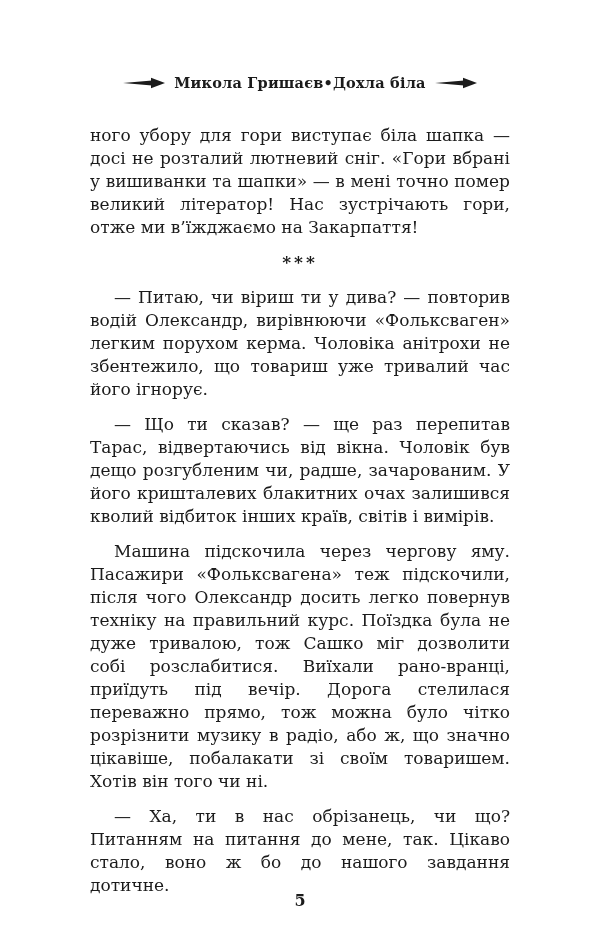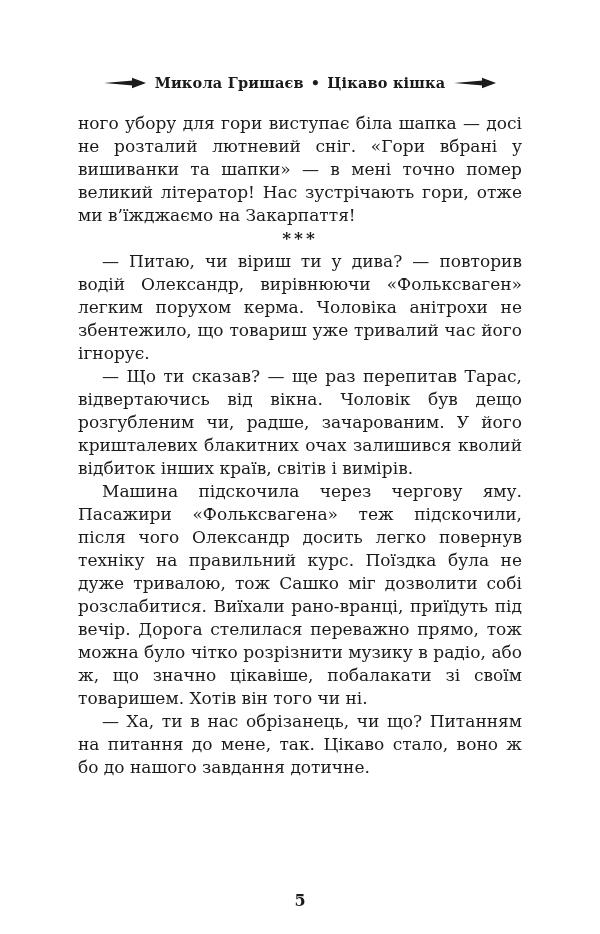--- a/index.html
+++ b/index.html
@@ -19,31 +19,31 @@
   .running-head {
     position: absolute;
     top: 74px; left: 0; width: 100%;
     display: flex; align-items: center; justify-content: center;
     gap: 9px;
     font-size: 14.5px;
     font-weight: bold;
     letter-spacing: 0.2px;
     white-space: nowrap;
   }
-  .running-head .head-text { display: inline-flex; gap: 7px; align-items: center; }
+  .running-head .head-text { display: inline-flex; align-items: center; }
   .ornament { display: block; flex: 0 0 auto; }
   .body-text {
     position: absolute;
     top: 112px; left: 78px; width: 444px;
     font-size: 17px;
     line-height: 23px;
     text-align: justify;
     hyphens: auto; -webkit-hyphens: auto;
   }
-  .body-text p { margin: 0; text-indent: 24px; }
+  .body-text p { margin: 12px; text-indent: 24px; }
   .body-text p.continuation { text-indent: 0; }
   .body-text p.separator {
     text-indent: 0;
     text-align: center;
     font-weight: bold;
     letter-spacing: 3px;
     line-height: 23px;
   }
   .page-number {
     position: absolute;
@@ -59,21 +59,21 @@
 <div class="page">
 
   <div class="running-head">
     <svg class="ornament" width="42" height="12" viewBox="0 0 42 12" aria-hidden="true">
       <polygon points="0,6 29,3.4 29,8.6" fill="#1b1b1b"></polygon>
       <polygon points="28,0.8 42,6 28,11.2" fill="#1b1b1b"></polygon>
     </svg>
     <span class="head-text">
       <span>Микола Гришаєв</span>
       <span>•</span>
-      <span>Цікаво кішка</span>
+      <span>Дохла біла</span>
     </span>
     <svg class="ornament" width="42" height="12" viewBox="0 0 42 12" aria-hidden="true">
       <polygon points="0,6 29,3.4 29,8.6" fill="#1b1b1b"></polygon>
       <polygon points="28,0.8 42,6 28,11.2" fill="#1b1b1b"></polygon>
     </svg>
   </div>
 
   <div class="body-text">
     <p class="continuation">ного убору для гори виступає біла шапка — досі не розталий лютневий сніг. «Гори вбрані у вишиванки та шапки» — в мені точно помер великий літератор! Нас зустрічають гори, отже ми в’їжджаємо на Закарпаття!</p>
     <p class="separator">***</p>

